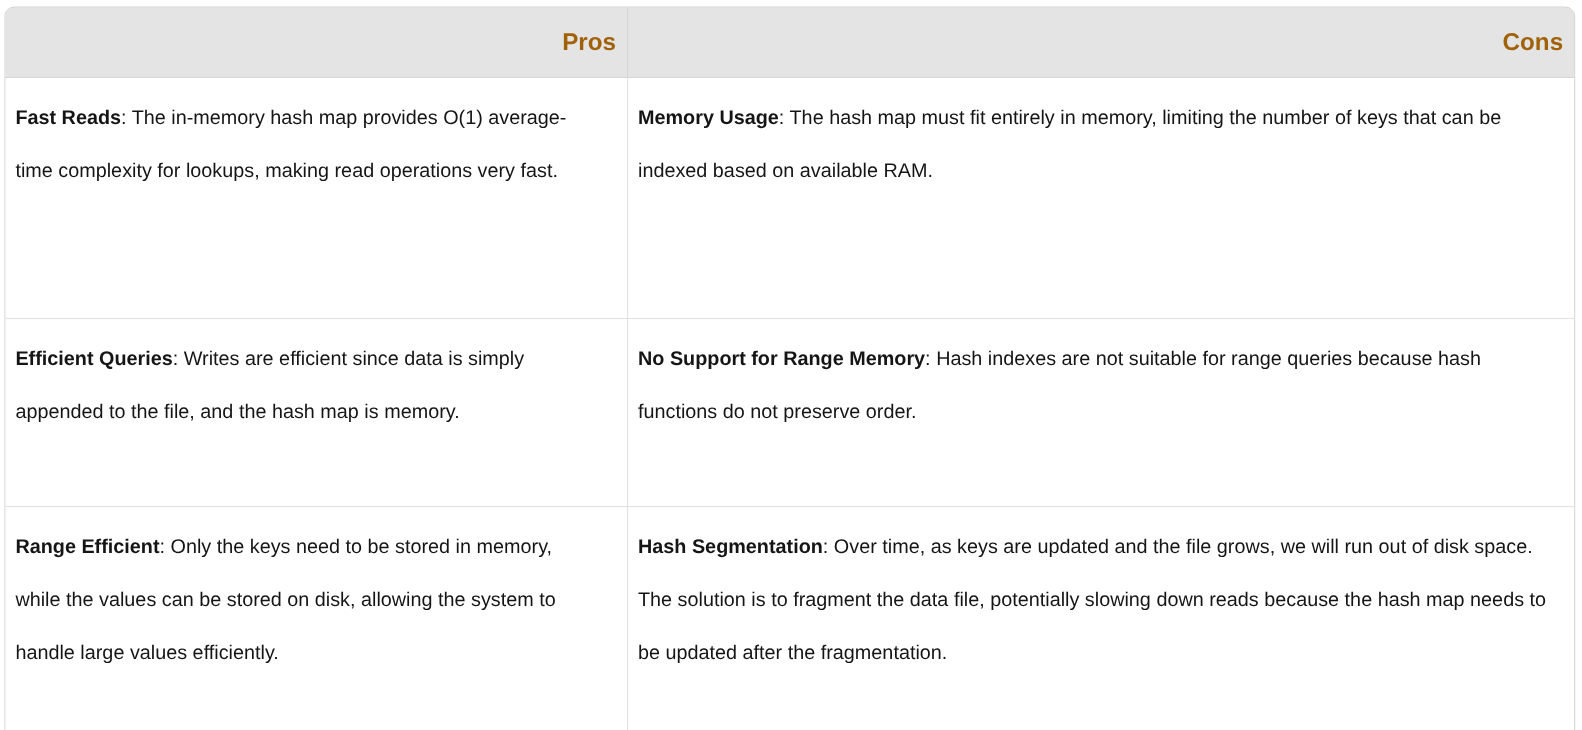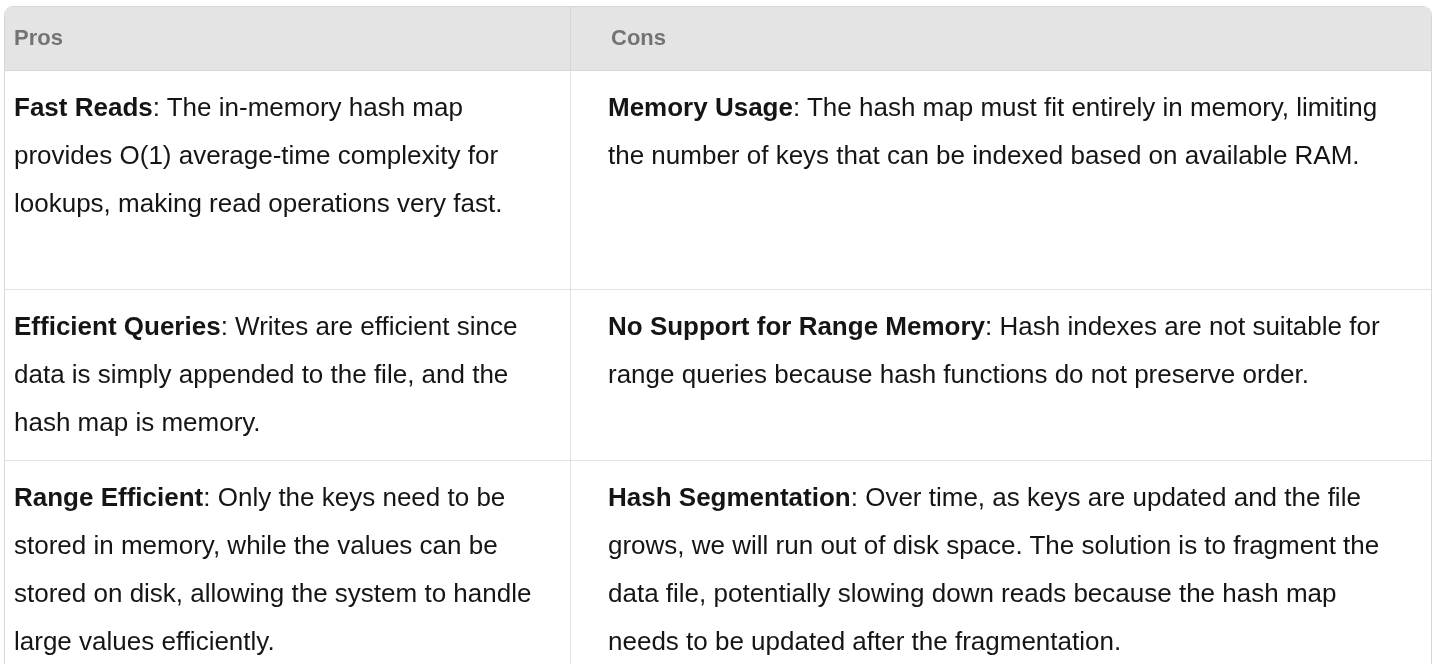--- a/index.html
+++ b/index.html
@@ -35,47 +35,47 @@
   }
 
   table.proscons col.col-pros { width: 565px; }
   table.proscons col.col-cons { width: 861px; }
 
   thead th {
     background: #e4e4e4;
     font-weight: bold;
     font-size: 22px;
     line-height: 26px;
-    color: #737373;
-    text-align: left;
+    color: #a16207;
+    text-align: right;
     padding: 18px 10px 19px 9px;
     border-bottom: 1px solid #d6d6d6;
     vertical-align: middle;
   }
   thead th.cons-head {
     border-left: 1px solid #d6d6d6;
     padding-left: 40px;
   }
 
   tbody td {
-    font-size: 26px;
+    font-size: 18px;
     line-height: 48px;
     color: #151515;
     text-align: left;
     vertical-align: top;
     padding: 12px 10px 13px 9px;
     border-top: 1px solid #e2e2e2;
     background: #ffffff;
   }
   tbody tr:first-child td {
     border-top: none;
   }
   tbody td.cons-cell {
     border-left: 1px solid #e2e2e2;
-    padding-left: 37px;
+    padding-left: 9px;
     padding-right: 18px;
   }
   tbody td.pros-cell {
     padding-right: 26px;
   }
 
   tbody td b {
     font-weight: bold;
   }
 

